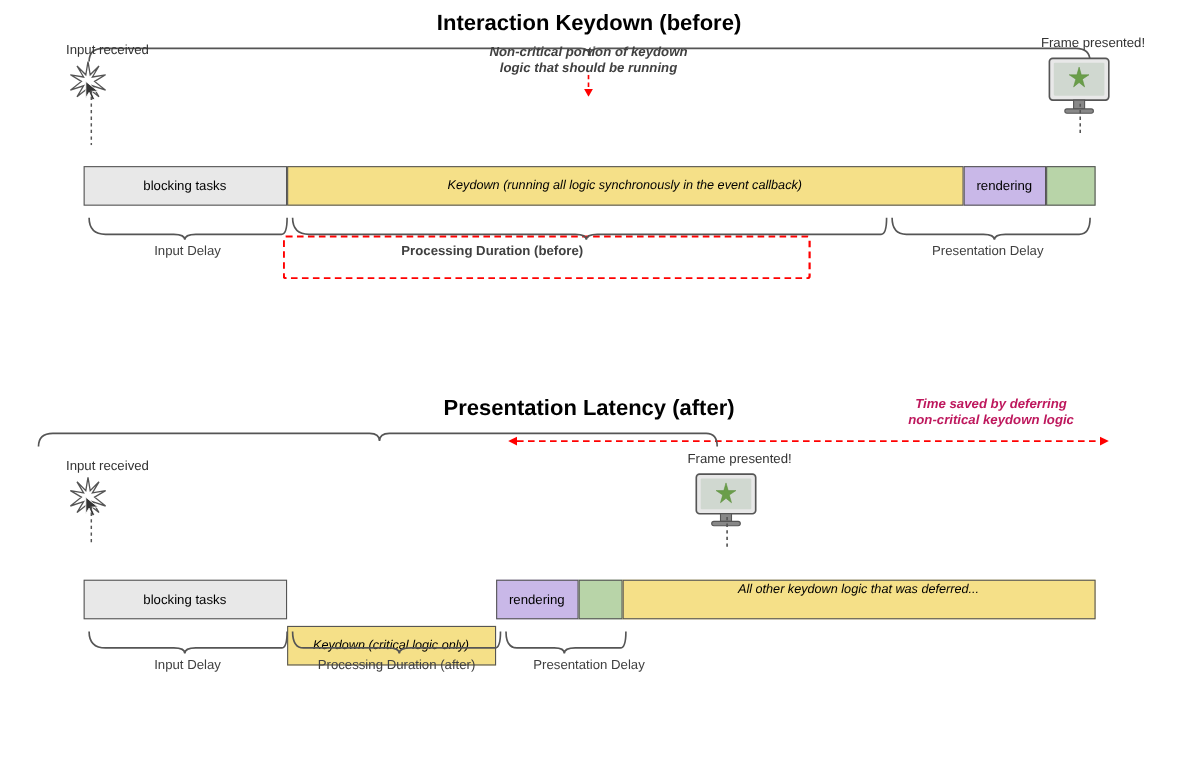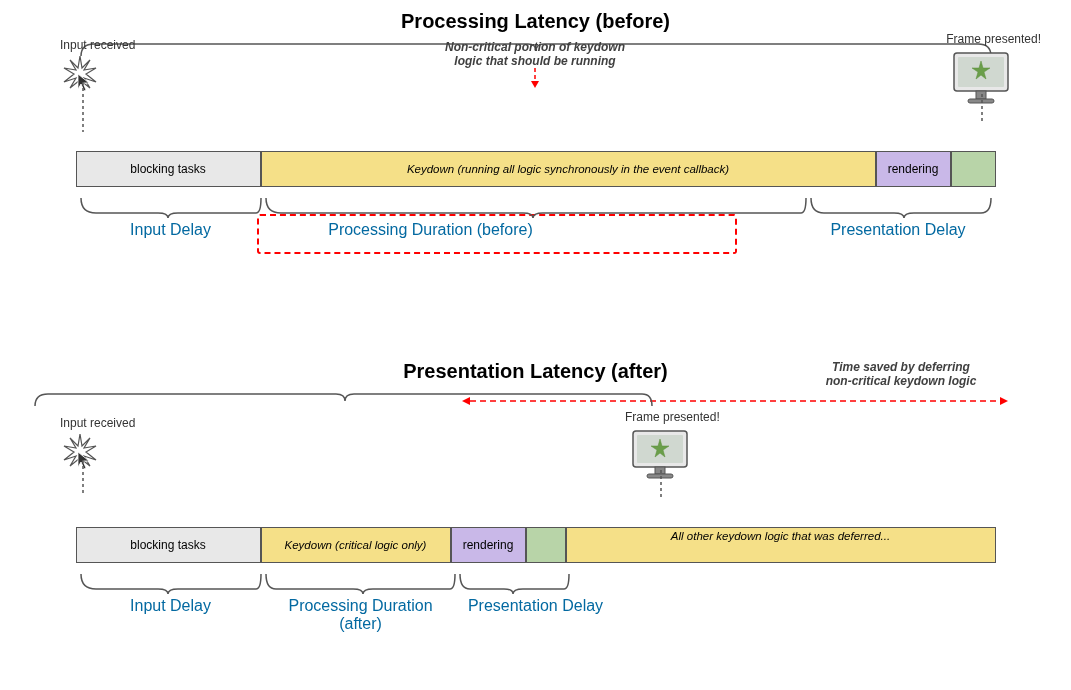--- a/index.html
+++ b/index.html
@@ -75,37 +75,37 @@
     }
 
     .bar-rendering-purple {
       background: #c9b8e8;
       width: 75px;
       flex-shrink: 0;
     }
 
     .sub-label {
       position: absolute;
-      font-size: 16px;
-      text-align: center;
-      color: #0369a1;
+      font-size: 12px;
+      text-align: center;
+      color: #404040;
     }
 
     
     .red-italic {
       color: #404040;
       font-style: italic;
       font-weight: bold;
       font-size: 12px;
       text-align: center;
     }
 
     
     .time-saved-text {
-      color: #404040;
+      color: #be185d;
       font-style: italic;
       font-weight: bold;
       font-size: 12px;
       text-align: center;
     }
 
     
     .bottom-diagram {
       position: absolute;
       top: 360px;
@@ -117,20 +117,21 @@
       background: #f5e088;
       width: 190px;
       flex-shrink: 0;
       font-style: italic;
       font-size: 11.5px;
       padding: 2px 5px;
       text-align: center;
       display: flex;
       align-items: center;
       justify-content: center;
+      margin-top: 42px;
     }
 
     .bar-deferred {
       background: #f5e088;
       flex: 1;
       font-style: italic;
       font-size: 11.5px;
       padding: 2px 6px;
       display: flex;
       align-items: flex-start;
@@ -142,21 +143,21 @@
       overflow: visible;
     }
   </style>
 </head>
 <body>
 
 <div class="diagram-container">
 
   <div class="top-diagram">
 
-    <div class="section-title">Processing Latency (before)</div>
+    <div class="section-title">Interaction Keydown (before)</div>
 
     <div style="position:relative; width:920px; margin:0 auto; height:18px;">
       <svg width="920" height="18" class="brace-svg">
         <path d="M 5,15 Q 5,3 18,3 L 452,3 Q 460,3 460,10 Q 460,3 468,3 L 902,3 Q 915,3 915,15" fill="none" stroke="#555" stroke-width="1.5"></path>
       </svg>
     </div>
 
     <div style="position:absolute; top:28px; left:30px;">
       <div style="font-size:12px; color:#333; margin-bottom:2px;">Input received</div>
 
@@ -233,21 +234,21 @@
         <path d="M 5,5 Q 5,20 20,20 L 82,20 Q 92,20 92,25 Q 92,20 102,20 L 180,20 Q 185,20 185,5" fill="none" stroke="#555" stroke-width="1.5"></path>
 
         <path d="M 190,5 Q 190,20 205,20 L 447,20 Q 457,20 457,25 Q 457,20 467,20 L 725,20 Q 730,20 730,5" fill="none" stroke="#555" stroke-width="1.5"></path>
 
         <path d="M 735,5 Q 735,20 748,20 L 818,20 Q 828,20 828,25 Q 828,20 838,20 L 905,20 Q 915,20 915,5" fill="none" stroke="#555" stroke-width="1.5"></path>
       </svg>
     </div>
 
     <div style="position:relative; width:920px; margin:0 auto; height:20px;">
       <span class="sub-label" style="left:20px; width:150px;">Input Delay</span>
-      <span class="sub-label" style="left:215px; width:280px;">Processing Duration (before)</span>
+      <span class="sub-label" style="left:232px; width:280px;font-weight:bold;">Processing Duration (before)</span>
       <span class="sub-label" style="left:730px; width:185px;">Presentation Delay</span>
     </div>
 
   </div>
 
   <div class="bottom-diagram">
 
     <div class="section-title">Presentation Latency (after)</div>
 
     <div style="position:absolute; top:0px; right:0px; width:280px; text-align:center;">

